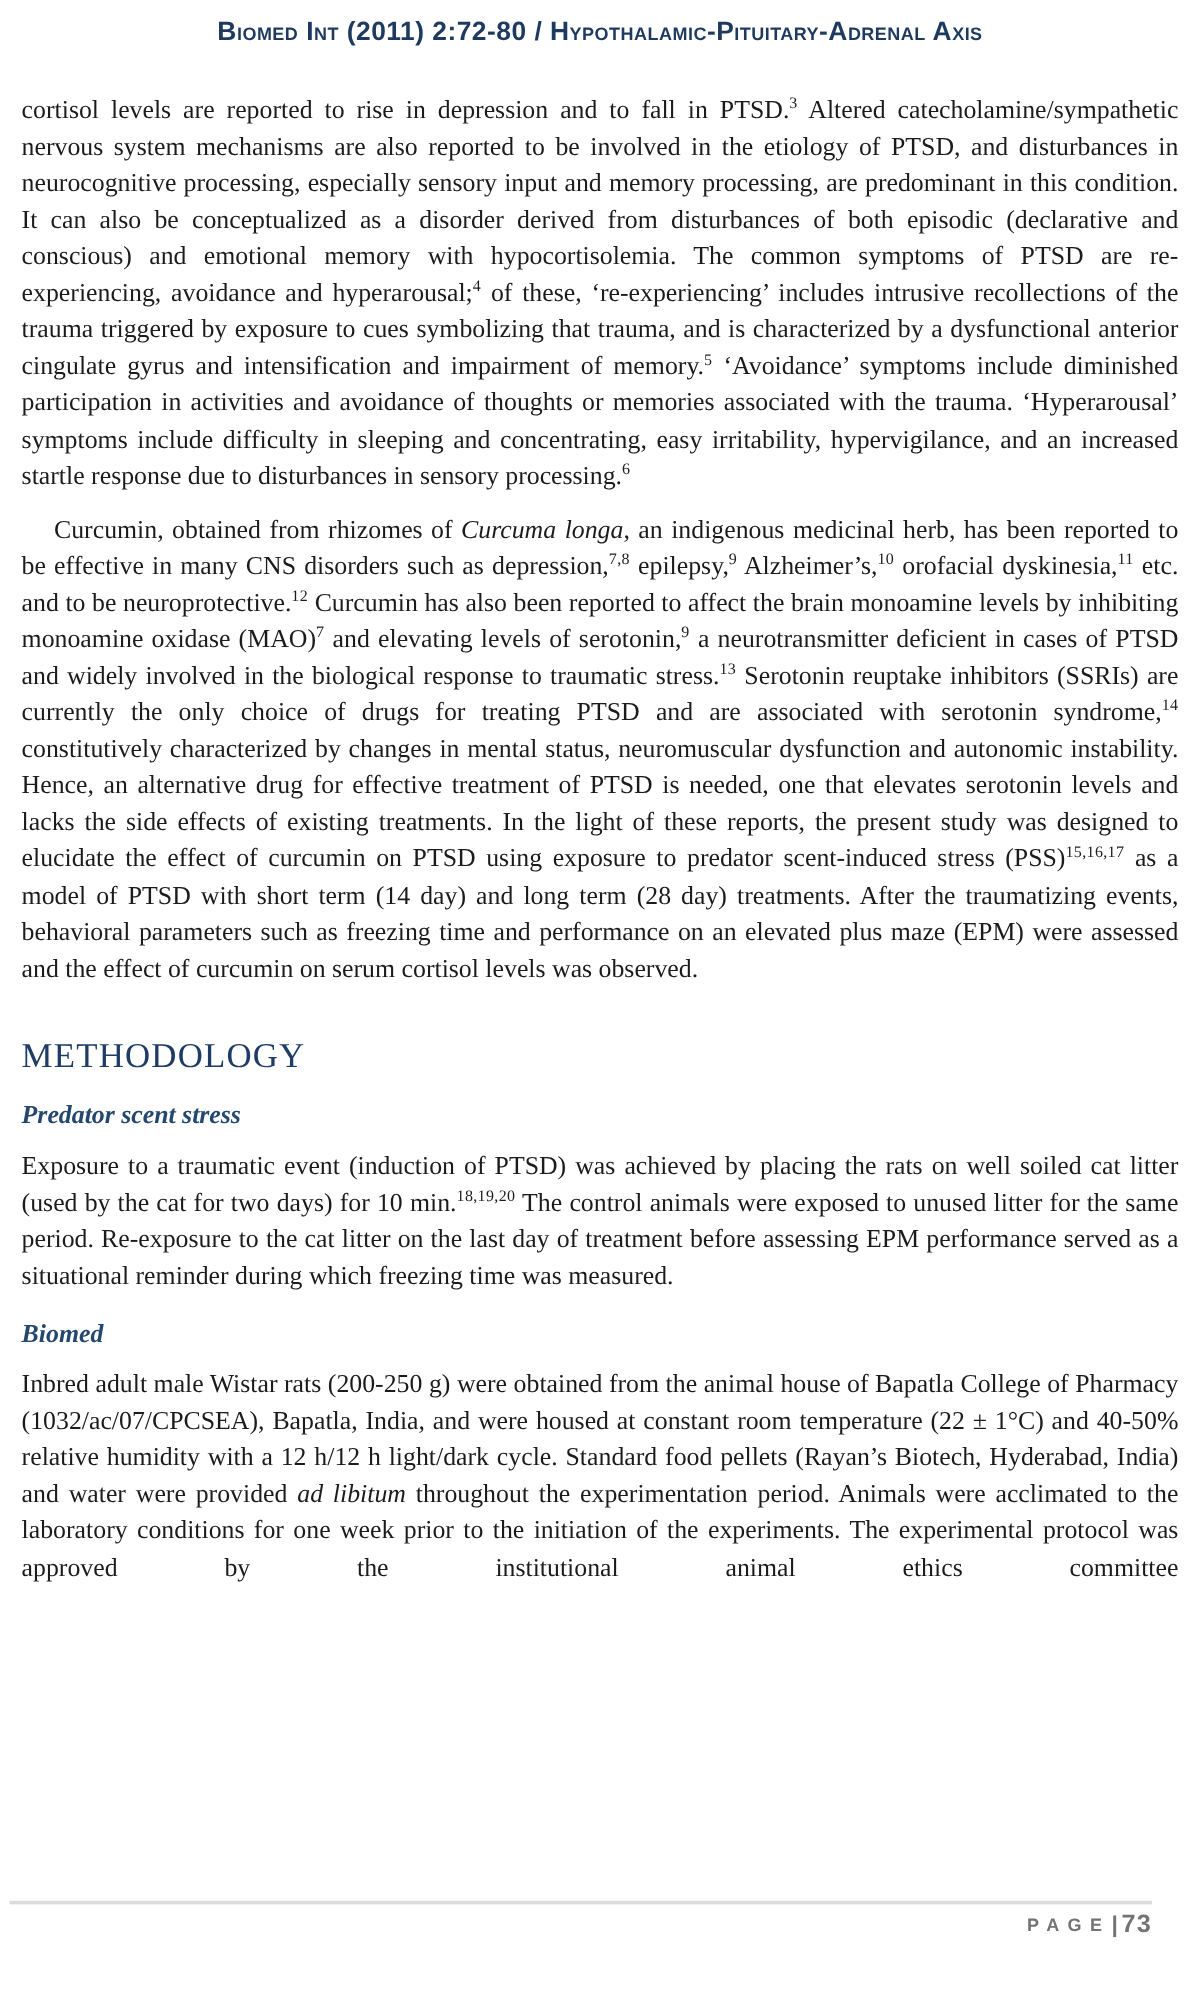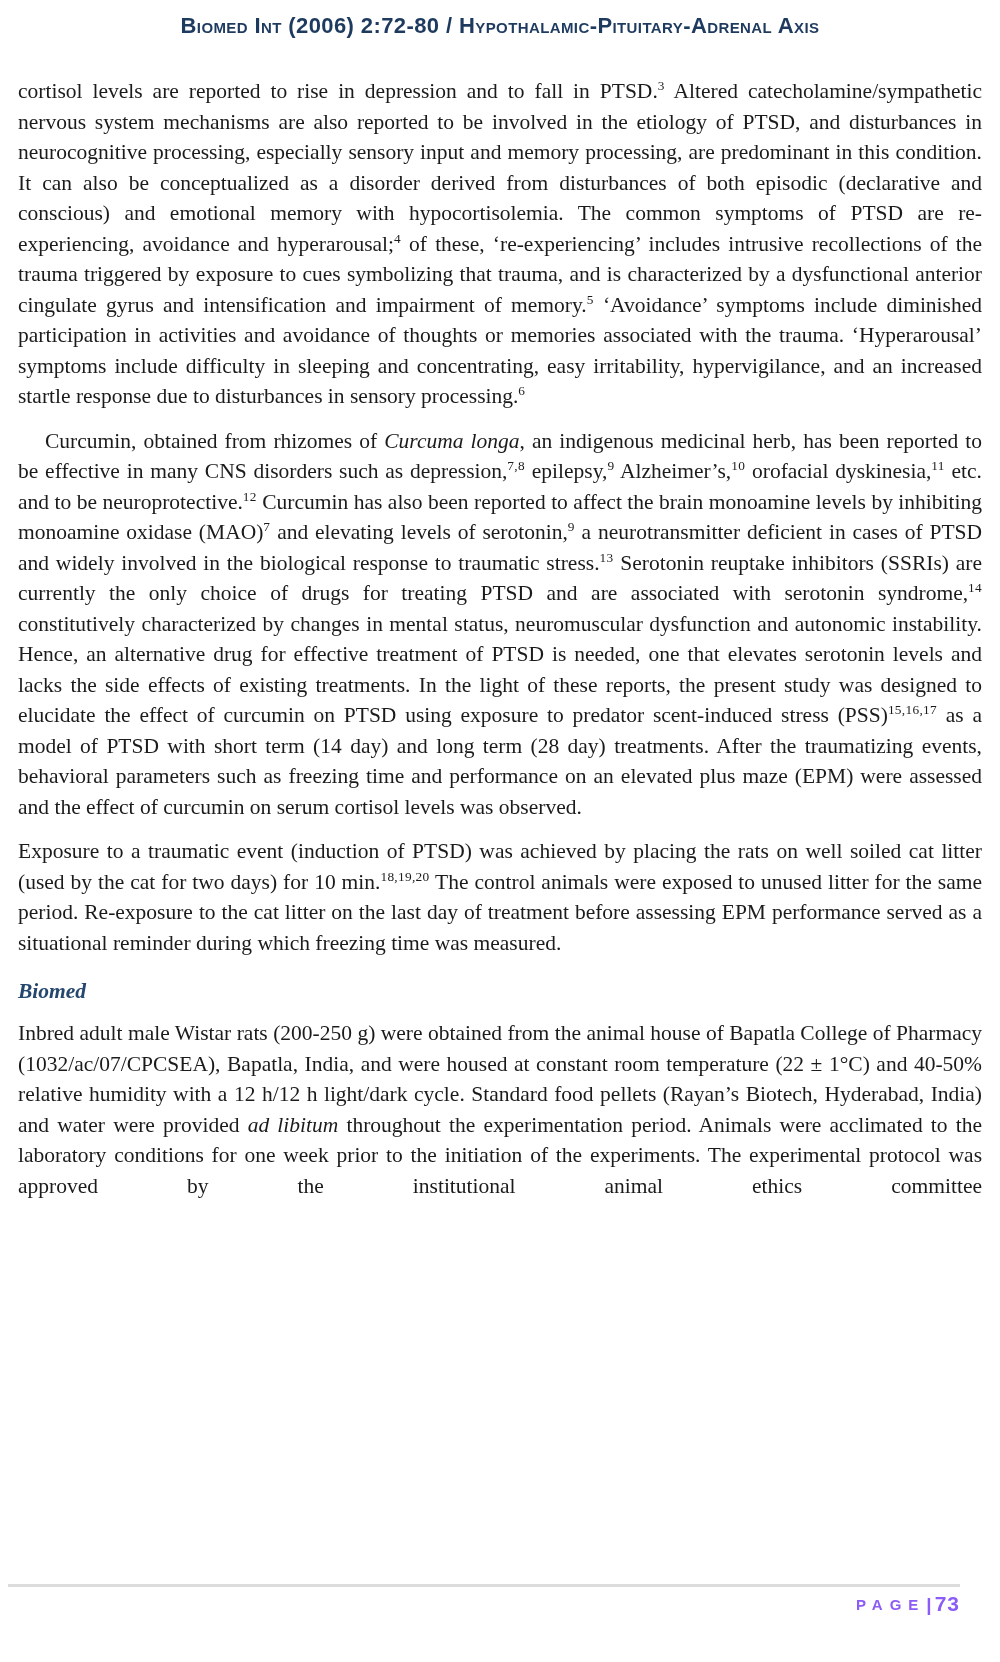--- a/index.html
+++ b/index.html
@@ -81,21 +81,21 @@
   .footer-rule {
     border: 0;
     border-top: 3px solid #dcdcdc;
     margin: 0;
   }
   .page-number-wrap {
     margin-top: 5px;
     text-align: right;
     font-family: "Liberation Sans", sans-serif;
     font-weight: 700;
-    color: #8b5cf6;
+    color: #737373;
     white-space: nowrap;
   }
   .pg-label {
     font-size: 15px;
     letter-spacing: 7px;
     text-transform: uppercase;
     vertical-align: 1px;
   }
   .pg-sep {
     font-size: 19px;
@@ -106,30 +106,32 @@
     font-size: 21px;
     letter-spacing: 1px;
   }
 </style>
 </head>
 <body>
 
 <div class="page">
 
   <header>
-    <div class="journal-header">Biomed Int (2006) 2:72-80 / Hypothalamic-Pituitary-Adrenal Axis</div>
+    <div class="journal-header">Biomed Int (2011) 2:72-80 / Hypothalamic-Pituitary-Adrenal Axis</div>
   </header>
 
   <main class="article-body">
 
     <p class="body-text">cortisol levels are reported to rise in depression and to fall in PTSD.<sup>3</sup> Altered catecholamine/sympathetic nervous system mechanisms are also reported to be involved in the etiology of PTSD, and disturbances in neurocognitive processing, especially sensory input and memory processing, are predominant in this condition. It can also be conceptualized as a disorder derived from disturbances of both episodic (declarative and conscious) and emotional memory with hypocortisolemia. The common symptoms of PTSD are re-experiencing, avoidance and hyperarousal;<sup>4</sup> of these, ‘re-experiencing’ includes intrusive recollections of the trauma triggered by exposure to cues symbolizing that trauma, and is characterized by a dysfunctional anterior cingulate gyrus and intensification and impairment of memory.<sup>5</sup> ‘Avoidance’ symptoms include diminished participation in activities and avoidance of thoughts or memories associated with the trauma. ‘Hyperarousal’ symptoms include difficulty in sleeping and concentrating, easy irritability, hypervigilance, and an increased startle response due to disturbances in sensory processing.<sup>6</sup></p>
 
     <p class="body-text indent">Curcumin, obtained from rhizomes of <i>Curcuma longa</i>, an indigenous medicinal herb, has been reported to be effective in many CNS disorders such as depression,<sup>7,8</sup> epilepsy,<sup>9</sup> Alzheimer’s,<sup>10</sup> orofacial dyskinesia,<sup>11</sup> etc. and to be neuroprotective.<sup>12</sup> Curcumin has also been reported to affect the brain monoamine levels by inhibiting monoamine oxidase (MAO)<sup>7</sup> and elevating levels of serotonin,<sup>9</sup> a neurotransmitter deficient in cases of PTSD and widely involved in the biological response to traumatic stress.<sup>13</sup> Serotonin reuptake inhibitors (SSRIs) are currently the only choice of drugs for treating PTSD and are associated with serotonin syndrome,<sup>14</sup> constitutively characterized by changes in mental status, neuromuscular dysfunction and autonomic instability. Hence, an alternative drug for effective treatment of PTSD is needed, one that elevates serotonin levels and lacks the side effects of existing treatments. In the light of these reports, the present study was designed to elucidate the effect of curcumin on PTSD using exposure to predator scent-induced stress (PSS)<sup>15,16,17</sup> as a model of PTSD with short term (14 day) and long term (28 day) treatments. After the traumatizing events, behavioral parameters such as freezing time and performance on an elevated plus maze (EPM) were assessed and the effect of curcumin on serum cortisol levels was observed.</p>
 
+    <h2 class="section-heading">METHODOLOGY</h2>
 
+    <h3 class="subsection-heading">Predator scent stress</h3>
 
     <p class="body-text">Exposure to a traumatic event (induction of PTSD) was achieved by placing the rats on well soiled cat litter (used by the cat for two days) for 10 min.<sup>18,19,20</sup> The control animals were exposed to unused litter for the same period. Re-exposure to the cat litter on the last day of treatment before assessing EPM performance served as a situational reminder during which freezing time was measured.</p>
 
     <h3 class="subsection-heading">Biomed</h3>
 
     <p class="body-text continued-end">Inbred adult male Wistar rats (200-250 g) were obtained from the animal house of Bapatla College of Pharmacy (1032/ac/07/CPCSEA), Bapatla, India, and were housed at constant room temperature (22 ± 1°C) and 40-50% relative humidity with a 12 h/12 h light/dark cycle. Standard food pellets (Rayan’s Biotech, Hyderabad, India) and water were provided <i>ad libitum</i> throughout the experimentation period. Animals were acclimated to the laboratory conditions for one week prior to the initiation of the experiments. The experimental protocol was approved by the institutional animal ethics committee</p>
 
   </main>
 
   <footer class="page-footer">

